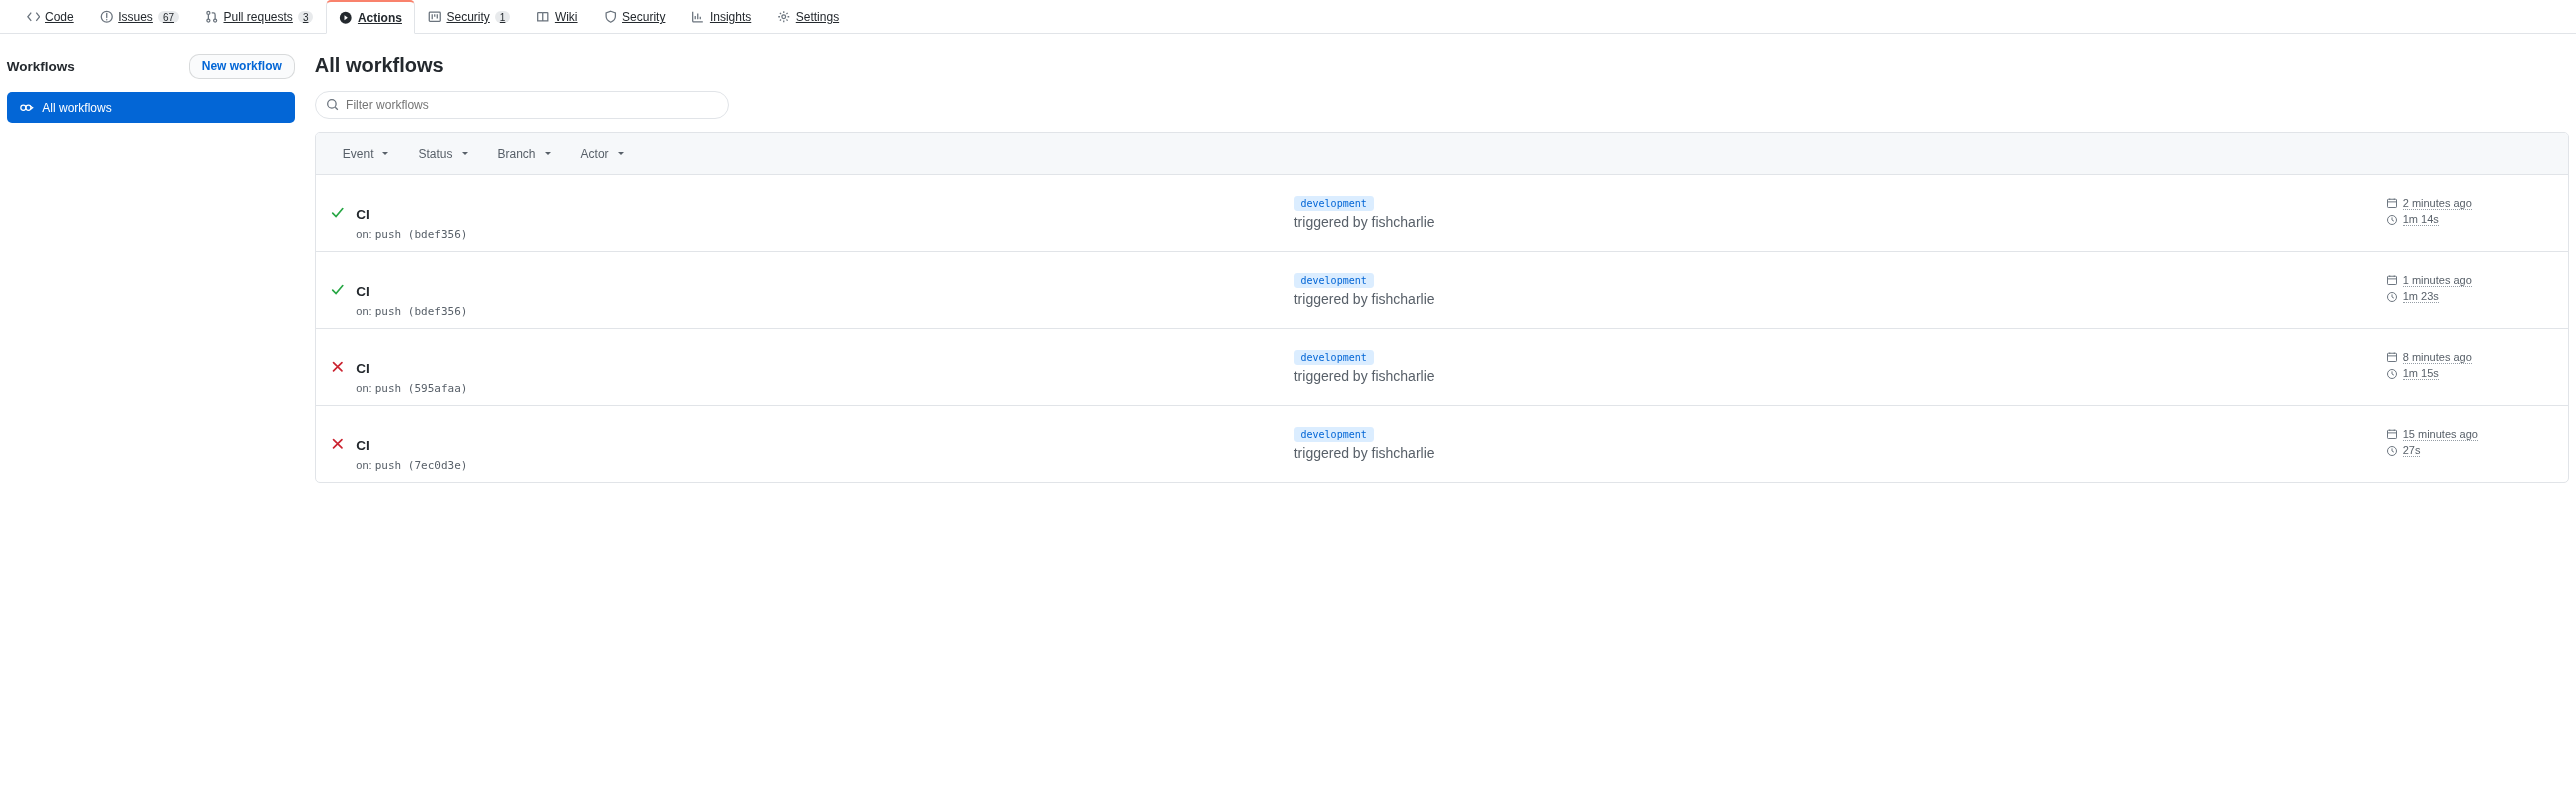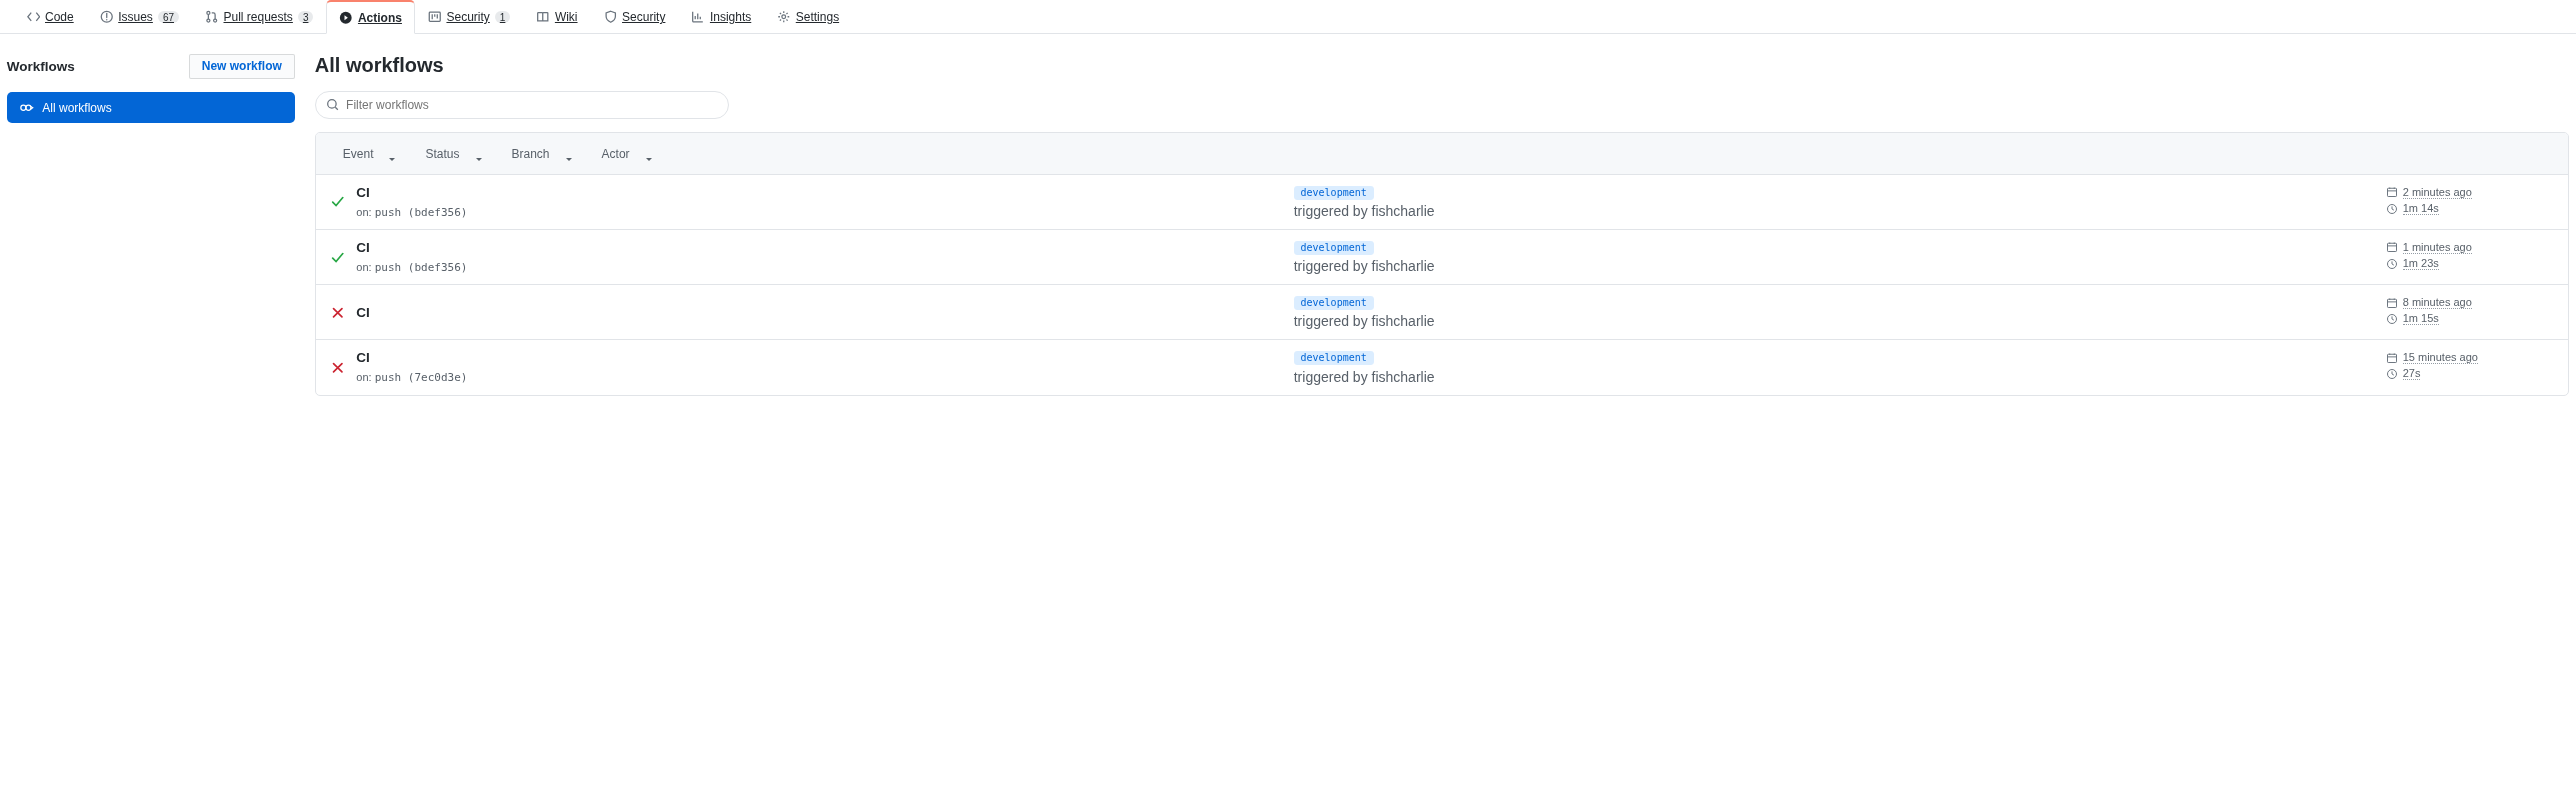--- a/index.html
+++ b/index.html
@@ -7,34 +7,34 @@
 .tabnav { border-bottom: 0.8px solid #e1e4e8; display: flex; padding: 0 13.5px; align-items: center; }
 .tab { display: flex; align-items: center; gap: 5px; padding: 8.5px 12px; color: #24292e; cursor: pointer; border: 0.8px solid transparent; border-bottom: none; position: relative; text-decoration: underline; }
 .tab.active { border: 0.8px solid #e1e4e8; border-top: 2.5px solid #f9826c; border-bottom-color: #fff; border-radius: 5px 5px 0 0; margin-bottom: -0.8px; background: #fff; font-weight: 600; }
 .tab .icon { color: #6a737d; display: inline-flex; }
 .tab.active .icon { color: #24292e; }
 .counter { background: #d1d5da80; border-radius: 17px; padding: 0.8px 5px; font-size: 10px; color: #24292e; font-weight: 500; }
 .container { display: flex; padding: 20px 6.8px 20px 6.8px; gap: 20px; }
 .sidebar { width: 288px; flex-shrink: 0; }
 .sidebar-header { display: flex; justify-content: space-between; align-items: center; margin-bottom: 13.5px; }
 .sidebar-header h3 { font-size: 13.5px; font-weight: 600; }
-.btn-outline { background: #fafbfc; border: 0.8px solid rgba(27,31,35,0.15); border-radius: 2px; padding: 4.2px 12px; color: #0366d6; font-weight: 600; font-size: 12px; cursor: pointer; }
+.btn-outline { background: #fafbfc; border: 0.8px solid rgba(27,31,35,0.15); border-radius: 10px; padding: 4.2px 12px; color: #0366d6; font-weight: 600; font-size: 12px; cursor: pointer; }
 .sidebar-item { display: flex; align-items: center; gap: 8.5px; padding: 8.5px 13.5px; border-radius: 5px; background: #0366d6; color: #fff; font-weight: 500; cursor: pointer; }
 .main { flex: 1; }
 .main h1 { font-size: 20px; font-weight: 600; margin-bottom: 13.5px; }
 .filter-input { width: 414px; border: 0.8px solid #e1e4e8; border-radius: 14px; padding: 6px 10px; display: flex; align-items: center; gap: 6.8px; color: #6a737d; margin-bottom: 13.5px; }
 .filter-input input { border: none; outline: none; flex: 1; font-size: 12px; background: transparent; }
 .runs-box { border: 0.8px solid #e1e4e8; border-radius: 5px; overflow: hidden; }
 .runs-toolbar { background: #f6f8fa; border-bottom: 0.8px solid #e1e4e8; padding: 13.5px 13.5px 13.5px 27px; display: flex; gap: 30px; }
-.filter-btn { display: flex; align-items: flex-end; gap: 16px; color: #586069; cursor: pointer; }
+.filter-btn { display: flex; align-items: center; gap: 9px; color: #586069; cursor: pointer; }
 .run-row { display: flex; align-items: center; padding: 10px 13.5px; border-bottom: 0.8px solid #e1e4e8; gap: 10px; }
 .run-row:last-child { border-bottom: none; }
 .status-col { width: 17px; display: flex; justify-content: center; }
 .title-col { flex: 1.2; min-width: 0; }
-.title-col .run-title { font-size: 13.5px; font-weight: 600; color: #24292e; cursor: pointer; }
+.title-col .run-title { font-size: 13.5px; font-weight: 600; color: #24292e; cursor: pointer; margin-top: 22px; }
 .title-col .run-sub { font-size: 11px; color: #586069; margin-top: 6px; }
 .title-col .run-sub .mono { font-family: SFMono-Regular, Consolas, monospace; }
 .branch-col { flex: 1.4; min-width: 0; }
 .branch-label { font-family: SFMono-Regular, Consolas, monospace; background: #dbedff; color: #0366d6; padding: 1.7px 6.8px; border-radius: 3.4px; font-size: 10px; display: inline-block; }
 .branch-col .trigger { font-size: 14px; color: #586069; margin-top: 3.4px; }
 .time-col { width: 169px; font-size: 11px; color: #586069; }
 .time-col .tline { display: flex; align-items: center; gap: 5px; margin-bottom: 3.4px; }
 .time-col .tline .dashed { border-bottom: 0.8px dotted #959da5; }
 svg { display: block; }
 .caret { width: 0; height: 0; border-left: 3.4px solid transparent; border-right: 3.4px solid transparent; border-top: 3.4px solid #586069; }
@@ -243,20 +243,21 @@
             </div>
           </div>
           <div class="run-row">
             <div class="status-col">
               <svg width="13.5" height="13.5" viewBox="0 0 16 16" fill="none" stroke="#cb2431" stroke-width="2" stroke-linecap="round">
                 <path d="M3 3l10 10M13 3L3 13"></path>
               </svg>
             </div>
             <div class="title-col">
               <div class="run-title">CI</div>
+              <div class="run-sub">on: <span class="mono">push (595afaa)</span></div>
             </div>
             <div class="branch-col"><span class="branch-label">development</span><div class="trigger">triggered by fishcharlie</div></div>
             <div class="time-col">
               <div class="tline">
                 <span>
                   <svg width="12" height="12" viewBox="0 0 16 16" fill="none" stroke="#6a737d" stroke-width="1.3">
                     <rect x="2" y="3" width="12" height="11" rx="1"></rect>
                     <path d="M2 6.5h12M5 2v2M11 2v2"></path>
                   </svg>
                 </span>

